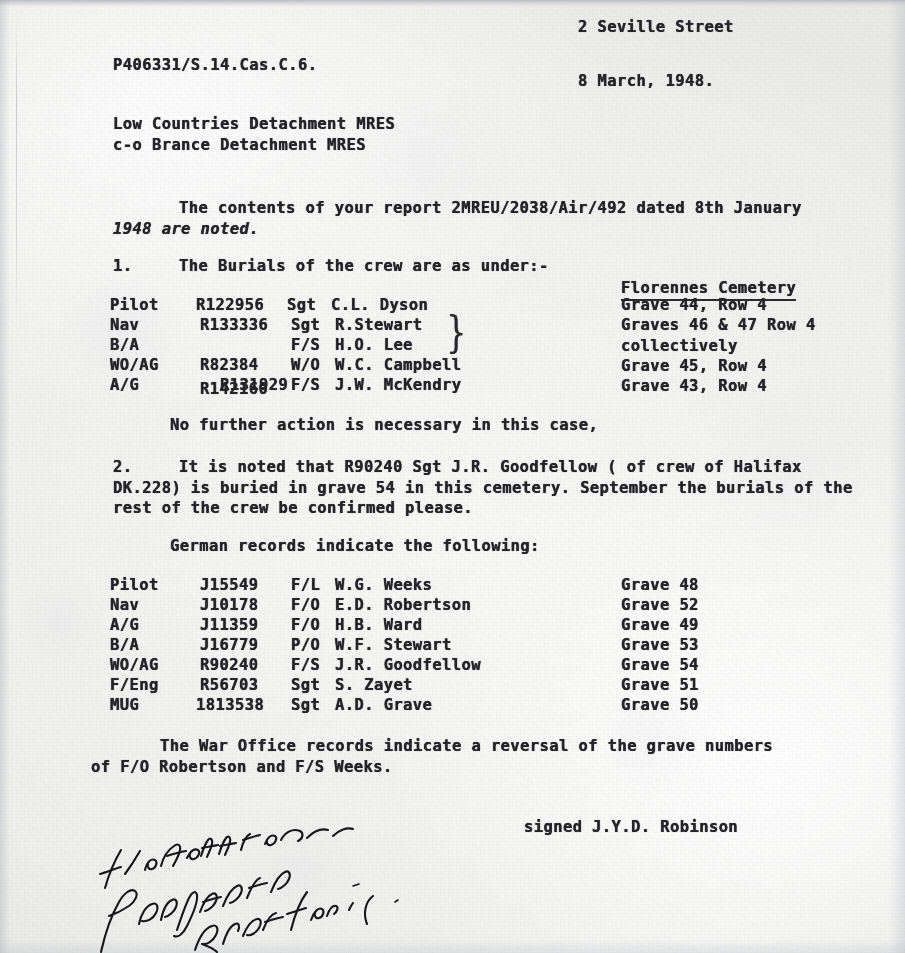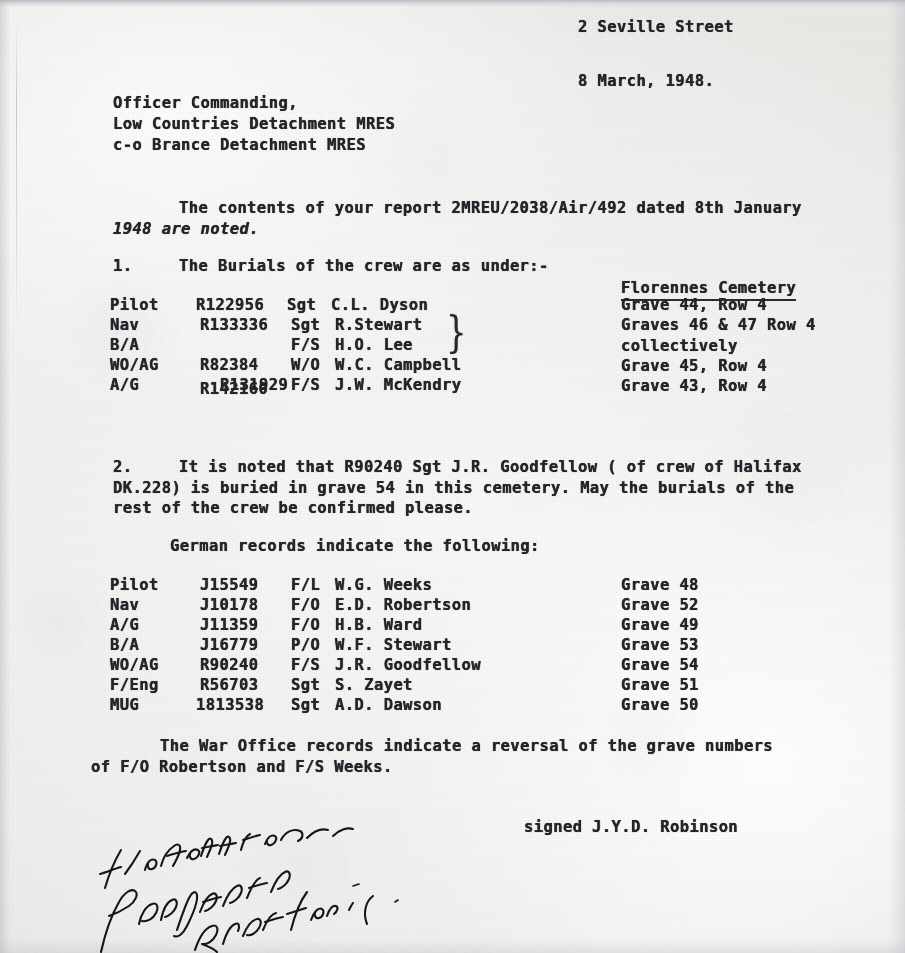--- a/index.html
+++ b/index.html
@@ -140,24 +140,24 @@
   <div id="top-edge-shadow"></div>
   <div id="left-edge-shadow"></div>
   <div id="right-edge-shadow"></div>
   <div id="bottom-edge-shadow"></div>
   <div id="crease"></div>
 
   <div id="typed">
 
     <div class="t" style="left:578px; top:17px;">2 Seville Street</div>
 
+    <div class="t" style="left:113px; top:55px;">P406331/S.14.Cas.C.6.</div>
 
     <div class="t" style="left:578px; top:59px;margin-top:12px;">8 March, 1948.</div>
 
-    <div class="t" style="left:113px; top:93px;">Officer Commanding,</div>
     <div class="t" style="left:113px; top:114px;">Low Countries Detachment MRES</div>
     <div class="t" style="left:113px; top:135px;">c-o Brance Detachment MRES</div>
 
     <div class="t" style="left:179px; top:198px;">The contents of your report 2MREU/2038/Air/492 dated 8th January</div>
     <div class="t" style="left:113px; top:219px;font-style:italic;">1948 are noted.</div>
 
     <div class="t" style="left:113px; top:256px;">1.</div>
     <div class="t" style="left:179px; top:256px;">The Burials of the crew are as under:-</div>
 
     <div class="t underlined" style="left:621px; top:278px;">Florennes Cemetery</div>
@@ -187,24 +187,25 @@
     <div class="t" style="left:291px; top:355px;">W/O</div>
     <div class="t" style="left:335px; top:355px;">W.C. Campbell</div>
     <div class="t" style="left:621px; top:356px;">Grave 45, Row 4</div>
 
     <div class="t" style="left:110px; top:375px;">A/G</div>
     <div class="t" style="left:200px; top:375px;padding-left:20px;">R131929</div>
     <div class="t" style="left:291px; top:375px;">F/S</div>
     <div class="t" style="left:335px; top:375px;">J.W. McKendry</div>
     <div class="t" style="left:621px; top:376px;">Grave 43, Row 4</div>
 
+    <div class="t" style="left:170px; top:415px;">No further action is necessary in this case,</div>
 
     <div class="t" style="left:113px; top:457px;">2.</div>
     <div class="t" style="left:179px; top:457px;">It is noted that R90240 Sgt J.R. Goodfellow ( of crew of Halifax</div>
-    <div class="t" style="left:113px; top:478px;">DK.228) is buried in grave 54 in this cemetery. May the burials of the</div>
+    <div class="t" style="left:113px; top:478px;">DK.228) is buried in grave 54 in this cemetery. September the burials of the</div>
     <div class="t" style="left:113px; top:498px;">rest of the crew be confirmed please.</div>
 
     <div class="t" style="left:170px; top:536px;">German records indicate the following:</div>
 
     <div class="t" style="left:110px; top:575px;">Pilot</div>
     <div class="t" style="left:200px; top:575px;">J15549</div>
     <div class="t" style="left:291px; top:575px;">F/L</div>
     <div class="t" style="left:335px; top:575px;">W.G. Weeks</div>
     <div class="t" style="left:621px; top:575px;">Grave 48</div>
 
@@ -234,21 +235,21 @@
 
     <div class="t" style="left:110px; top:675px;">F/Eng</div>
     <div class="t" style="left:200px; top:675px;">R56703</div>
     <div class="t" style="left:291px; top:675px;">Sgt</div>
     <div class="t" style="left:335px; top:675px;">S. Zayet</div>
     <div class="t" style="left:621px; top:675px;">Grave 51</div>
 
     <div class="t" style="left:110px; top:695px;">MUG</div>
     <div class="t" style="left:196px; top:695px;">1813538</div>
     <div class="t" style="left:291px; top:695px;">Sgt</div>
-    <div class="t" style="left:335px; top:695px;">A.D. Dawson</div>
+    <div class="t" style="left:335px; top:695px;">A.D. Grave</div>
     <div class="t" style="left:621px; top:695px;">Grave 50</div>
 
     <div class="t" style="left:160px; top:736px;">The War Office records indicate a reversal of the grave numbers</div>
     <div class="t" style="left:91px; top:757px;">of F/O Robertson and F/S Weeks.</div>
 
     <div class="t" style="left:524px; top:817px;">signed J.Y.D. Robinson</div>
 
   </div>
 
   <div id="handwriting" title="handwritten note">

